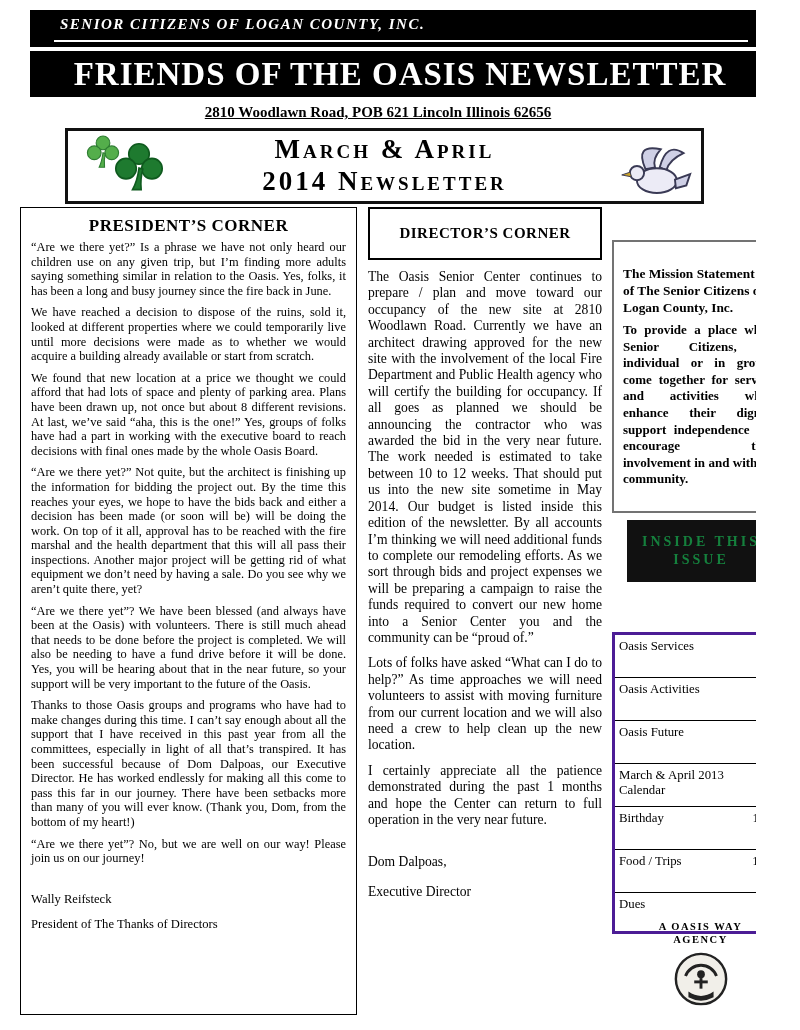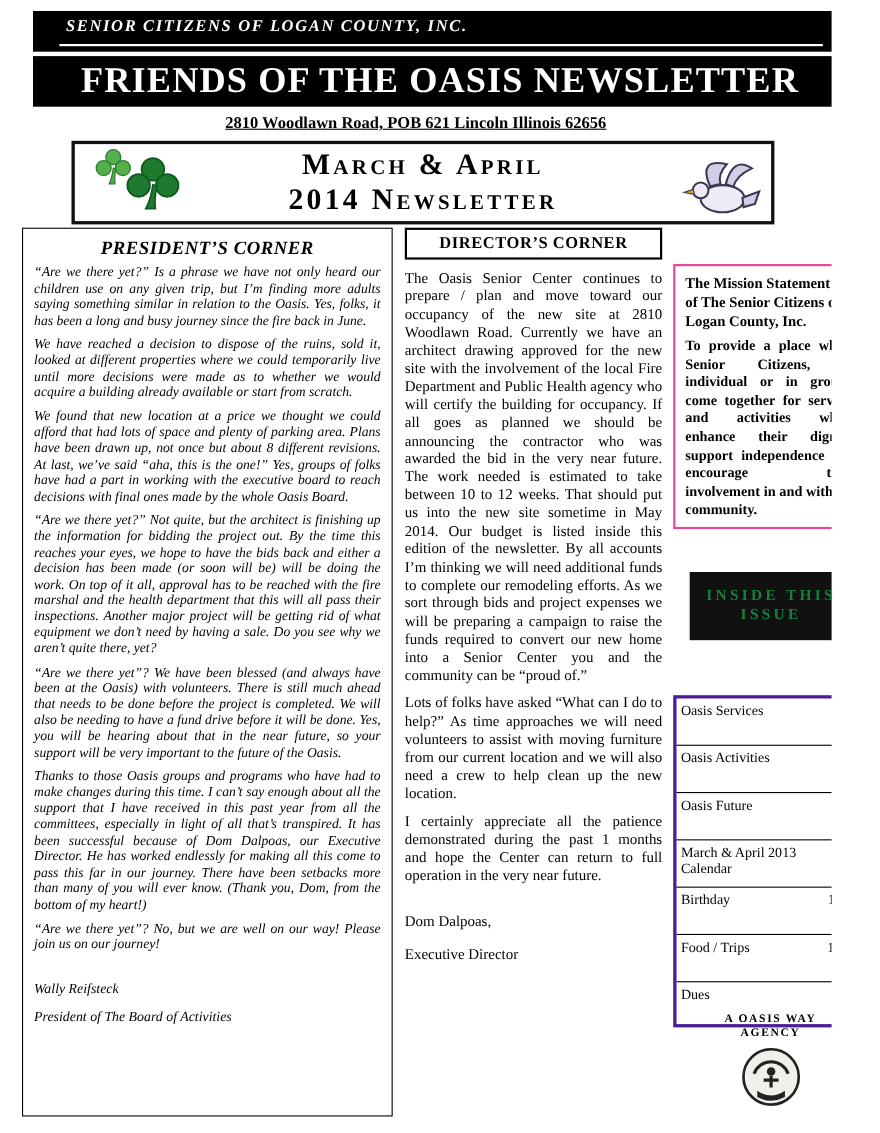--- a/index.html
+++ b/index.html
@@ -23,36 +23,36 @@
   .banner-text{position:absolute;left:0;top:2px;width:100%;text-align:center;}
   .banner-line{font-variant:small-caps;font-weight:bold;font-size:27px;
                letter-spacing:3px;line-height:32px;text-align:center;}
   .shamrock{position:absolute;}
   .shamrock-small{left:16px;top:2px;width:38px;height:38px;}
   .shamrock-large{left:44px;top:8px;width:54px;height:56px;}
   .dove{position:absolute;right:8px;top:4px;width:76px;height:78px;}
 
   
   .col-president{position:absolute;left:20px;top:207px;width:337px;height:808px;
-                 border:1px solid #000;padding:6px 10px 0 10px;box-sizing:border-box;overflow:hidden;font-style:italic;}
+                 border:1px solid #000;padding:6px 10px 0 10px;box-sizing:border-box;overflow:hidden;}
   .col-president h2{margin:2px 0 4px 0;text-align:center;font-size:17px;letter-spacing:.5px;}
   .col-president p{margin:0 0 7px 0;font-size:12.4px;line-height:14.6px;text-align:justify;}
   .sig-block{margin-top:26px;font-size:12.6px;}
   .sig-block div{margin-bottom:10px;}
 
   .col-director{position:absolute;left:368px;top:207px;width:234px;}
   .director-head{border:2px solid #000;text-align:center;font-weight:bold;font-size:15px;
-                 letter-spacing:.5px;padding:4px 2px;}
+                 letter-spacing:.5px;padding:16px 2px;}
   .col-director p{margin:9px 0 0 0;font-size:13.6px;line-height:16.4px;text-align:justify;}
   .dir-sig{margin-top:26px;font-size:13.6px;}
   .dir-sig div{margin-bottom:14px;}
 
   
-  .mission{position:absolute;left:612px;top:240px;width:177px;border:2px solid #ec4899;
-           padding:7px 9px;box-sizing:border-box;font-weight:bold;}
+  .mission{position:absolute;left:612px;top:240px;width:177px;border:2px solid #737373;
+           padding:23px 9px;box-sizing:border-box;font-weight:bold;}
   .mission-head div{font-size:13.4px;line-height:17px;}
   .mission-body{margin-top:6px;font-size:13px;line-height:16.6px;text-align:justify;}
 
   .inside-issue{position:absolute;left:627px;top:520px;width:148px;background:#111;color:#15803d;
                 text-align:center;font-weight:bold;font-size:14px;letter-spacing:3px;
                 padding:13px 4px;box-sizing:border-box;}
   .inside-issue div{line-height:18px;}
 
   .toc{position:absolute;left:612px;top:632px;width:177px;border:3px solid #4c1d95;
        box-sizing:border-box;}
@@ -124,21 +124,21 @@
     <h2>PRESIDENT’S CORNER</h2>
     <p>“Are we there yet?”  Is a phrase we have not only heard our children use on any given trip, but I’m finding more adults saying something similar in relation to the Oasis.  Yes, folks, it has been a long and busy journey since the fire back in June.</p>
     <p>We have reached a decision to dispose of the ruins, sold it, looked at different properties where we could temporarily live  until more decisions were made as to whether we would acquire a building already available or start from scratch.</p>
     <p>We found that new location at a price we thought we could afford that had lots of space and plenty of parking area.  Plans have been drawn up, not once but about 8 different revisions.  At last, we’ve said “aha, this is the one!”  Yes, groups of folks have had a part in working with the executive board to reach decisions  with final ones made by the whole Oasis Board.</p>
     <p>“Are we there yet?”  Not quite, but the architect is finishing up the information for bidding the project out.  By the time this reaches your eyes, we hope to have the bids back and either a decision has been made (or soon will be) will be doing the work.  On top of it all, approval has to be reached with the fire marshal and the health department that this will all pass their inspections.  Another major project will be getting rid of what equipment we don’t need by having a sale.  Do you see why we aren’t quite there, yet?</p>
     <p>“Are we there yet”?  We have been blessed (and always have been at the Oasis) with volunteers.  There is still much ahead that needs to be done before the project is completed.  We will also be needing to have a fund drive before it will be done.  Yes, you will be hearing about that in the near future, so your support will be very important to the future of the Oasis.</p>
     <p>Thanks to those Oasis groups and programs who have had to make changes during this time.  I can’t say enough about all the support that I have received in this past year from all the committees, especially in light of all that’s transpired.  It has been successful because of Dom Dalpoas, our Executive Director.  He has worked endlessly for making all this come to pass this far in our journey.  There have been setbacks more than many of you will ever know.  (Thank you, Dom, from the bottom of my heart!)</p>
     <p>“Are we there yet”?  No, but we are well on our way!  Please join us on our journey!</p>
     <div class="sig-block">
       <div>Wally Reifsteck</div>
-      <div>President of The Board of Activities</div>
+      <div>President of The Thanks of Directors</div>
     </div>
   </div>
 
   <div class="col-director">
     <div class="director-head">DIRECTOR’S CORNER</div>
     <p>The Oasis Senior Center continues to prepare / plan and move toward our occupancy of the new site at 2810 Woodlawn Road. Currently we have an architect drawing approved for the new site with the involvement of the local Fire Department and Public Health agency who will certify the building for occupancy. If all goes as planned we should be announcing the contractor who was awarded the bid in the very near future. The work needed is estimated to take between 10 to 12 weeks. That should put us into the new site sometime in May 2014. Our budget is listed inside this edition of the newsletter. By all accounts I’m thinking we will need additional funds to complete our remodeling efforts. As we sort through bids and project expenses we will be preparing a campaign to raise the funds required to convert our new home into a Senior Center you and the community can be “proud of.”</p>
     <p>Lots of folks have asked “What can I do to help?” As time approaches we will need volunteers to assist with moving furniture from our current location and we will also need a crew to help clean up the new location.</p>
     <p>I certainly appreciate all the patience demonstrated during the past 1 months and hope the Center can return to full operation in the very near future.</p>
     <div class="dir-sig">
       <div>Dom Dalpoas,</div>

